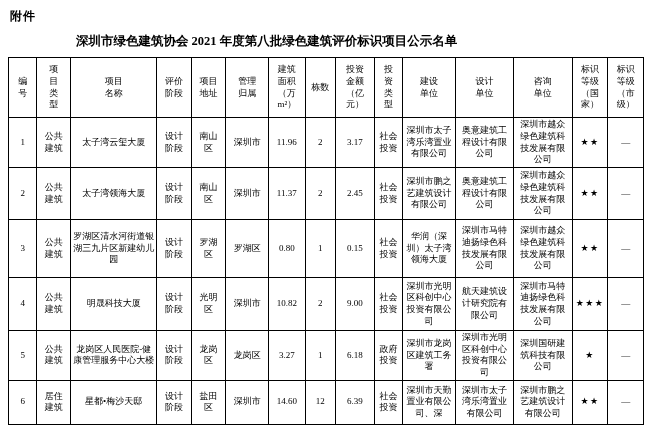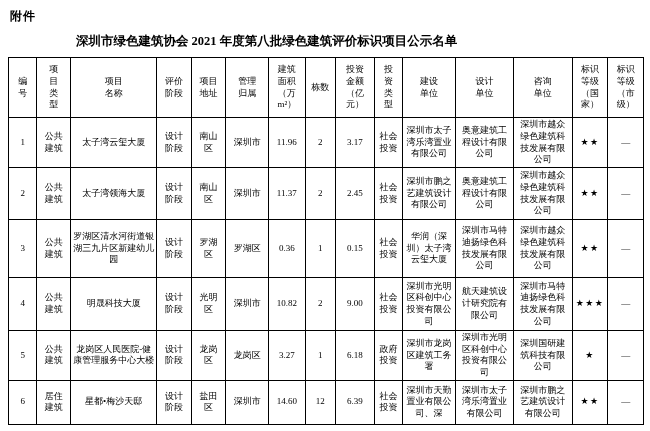--- a/index.html
+++ b/index.html
@@ -160,26 +160,26 @@
     <tr>
       <td>3</td>
       <td>公共
 建筑</td>
       <td>罗湖区清水河街道银湖三九片区新建幼儿园</td>
       <td>设计
 阶段</td>
       <td>罗湖
 区</td>
       <td>罗湖区</td>
-      <td>0.36</td>
+      <td>0.80</td>
       <td>1</td>
       <td>0.15</td>
       <td>社会
 投资</td>
-      <td>华润（深圳）太子湾云玺大厦</td>
+      <td>华润（深圳）太子湾领海大厦</td>
       <td>深圳市马特迪扬绿色科技发展有限公司</td>
       <td>深圳市越众绿色建筑科技发展有限公司</td>
       <td class="stars">★★</td>
       <td>—</td>
     </tr>
     <tr>
       <td>4</td>
       <td>公共
 建筑</td>
       <td>明晟科技大厦</td>

